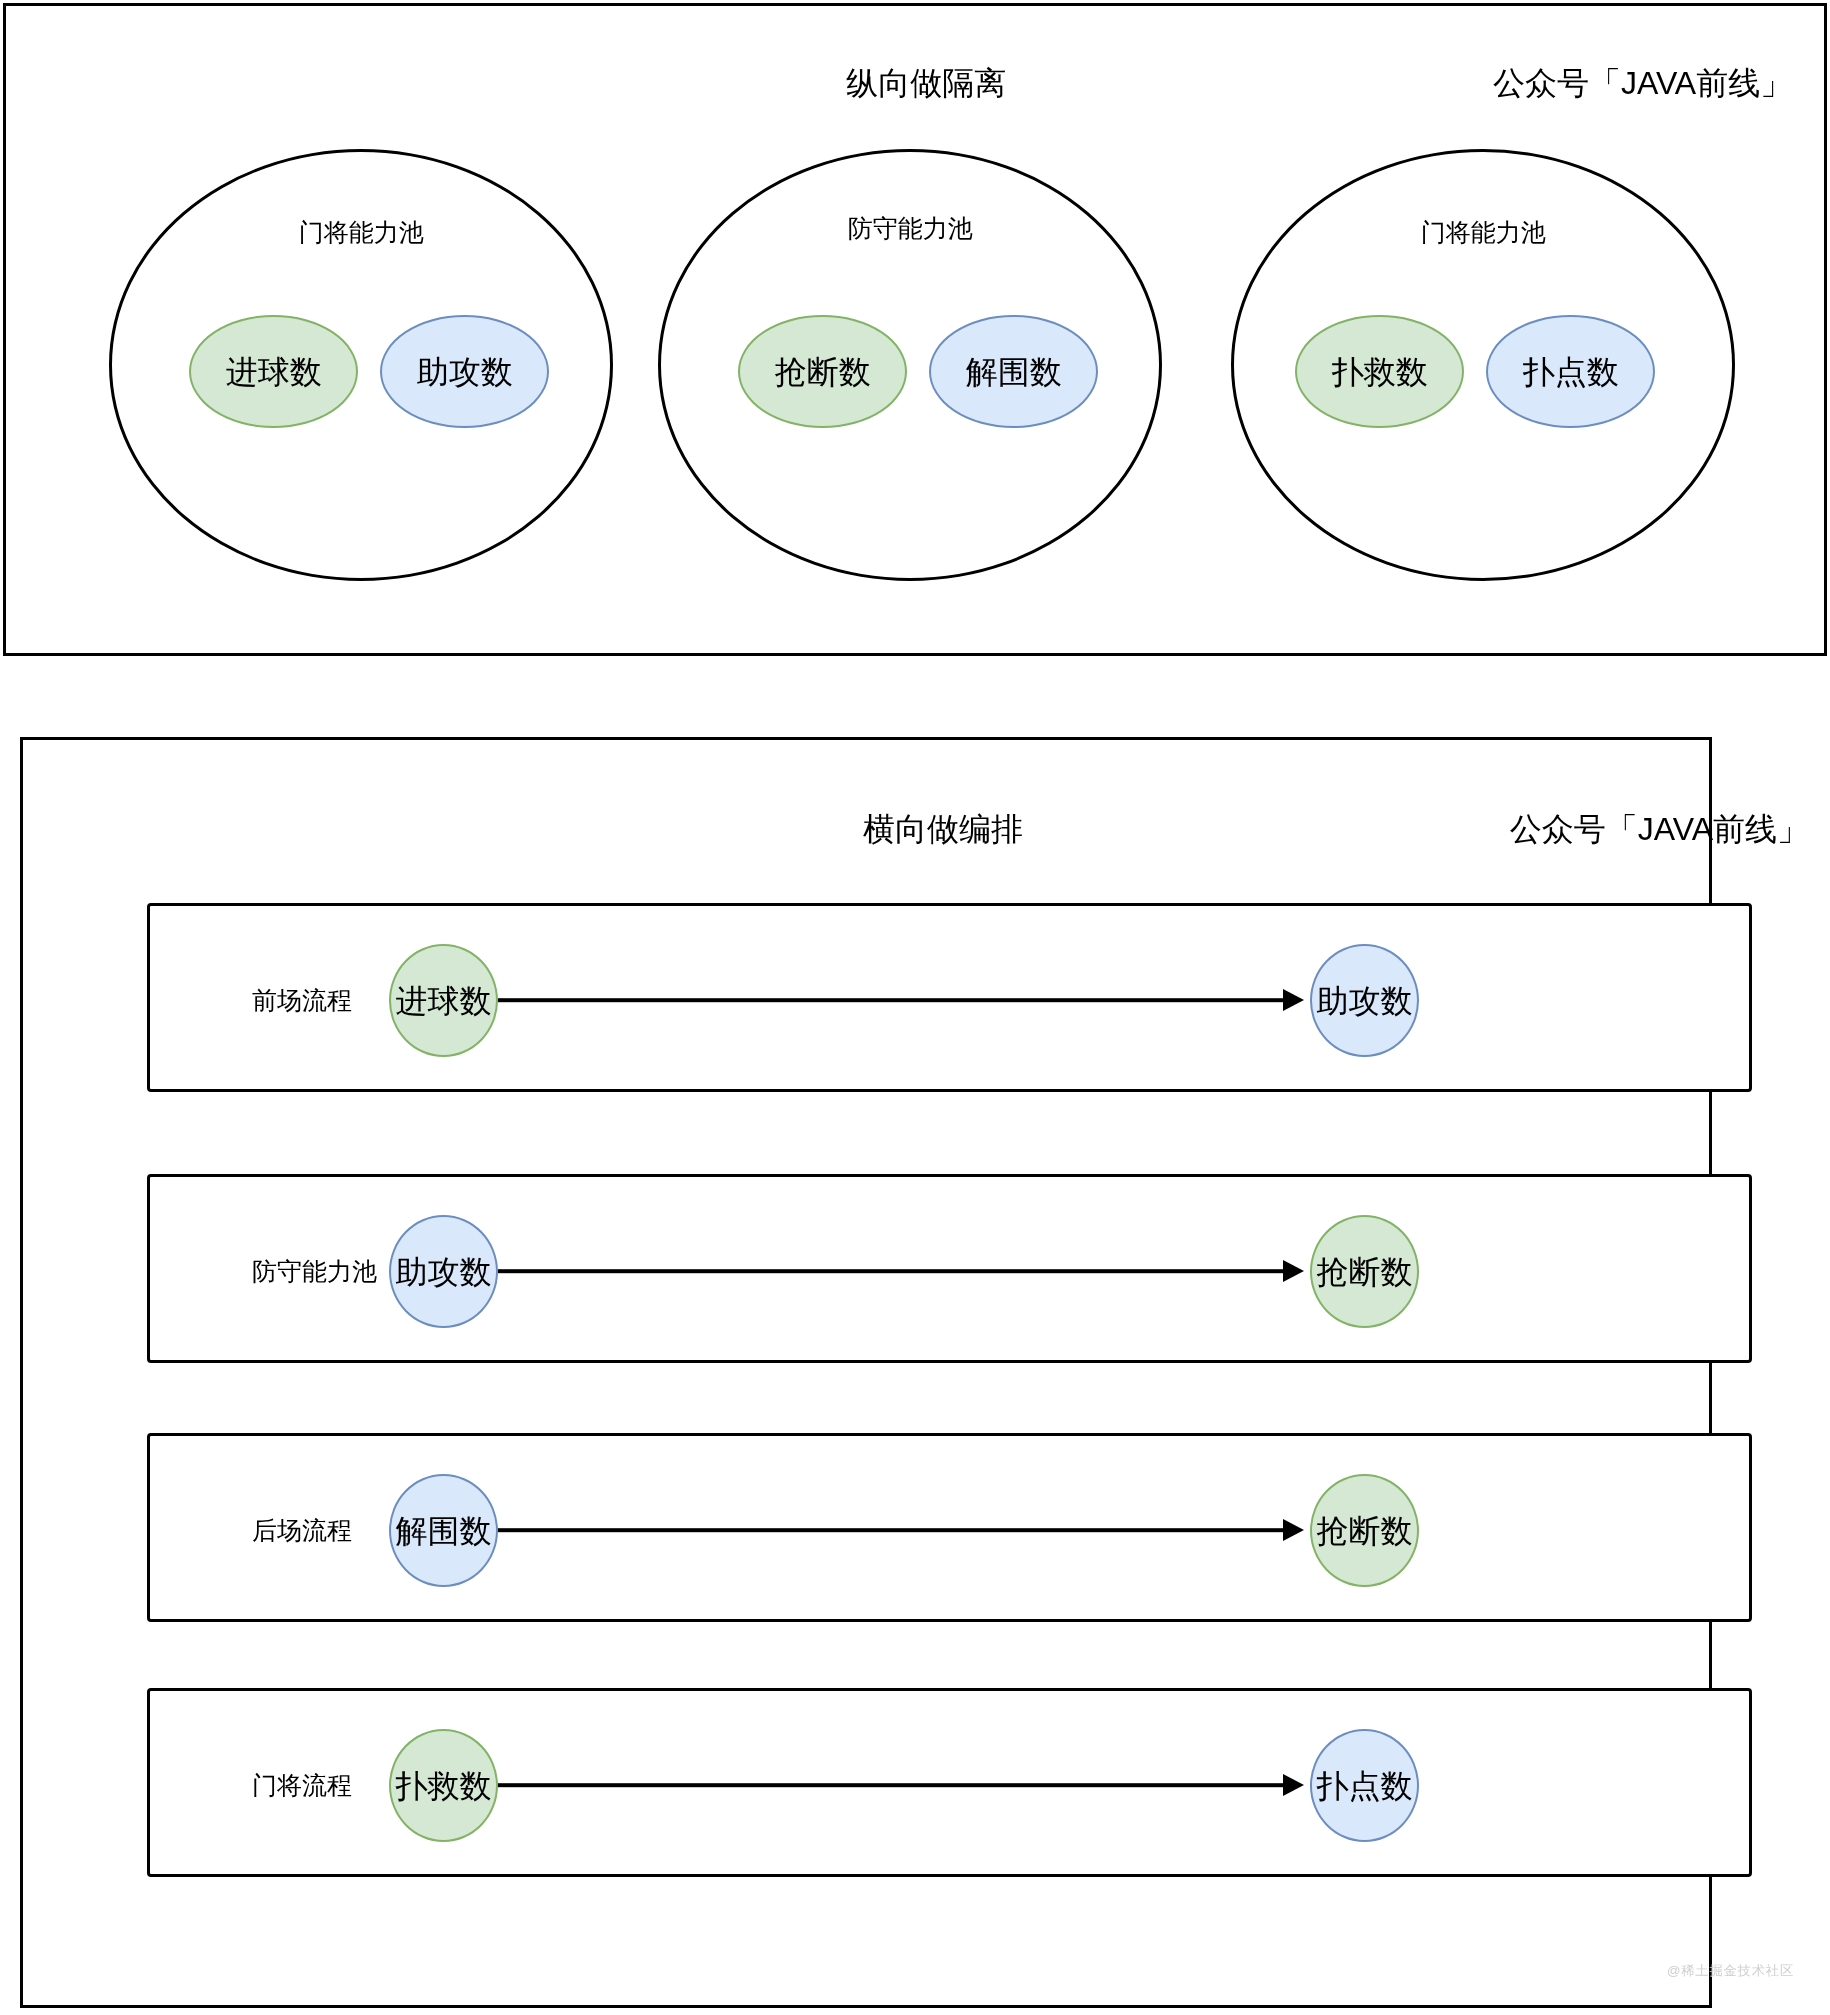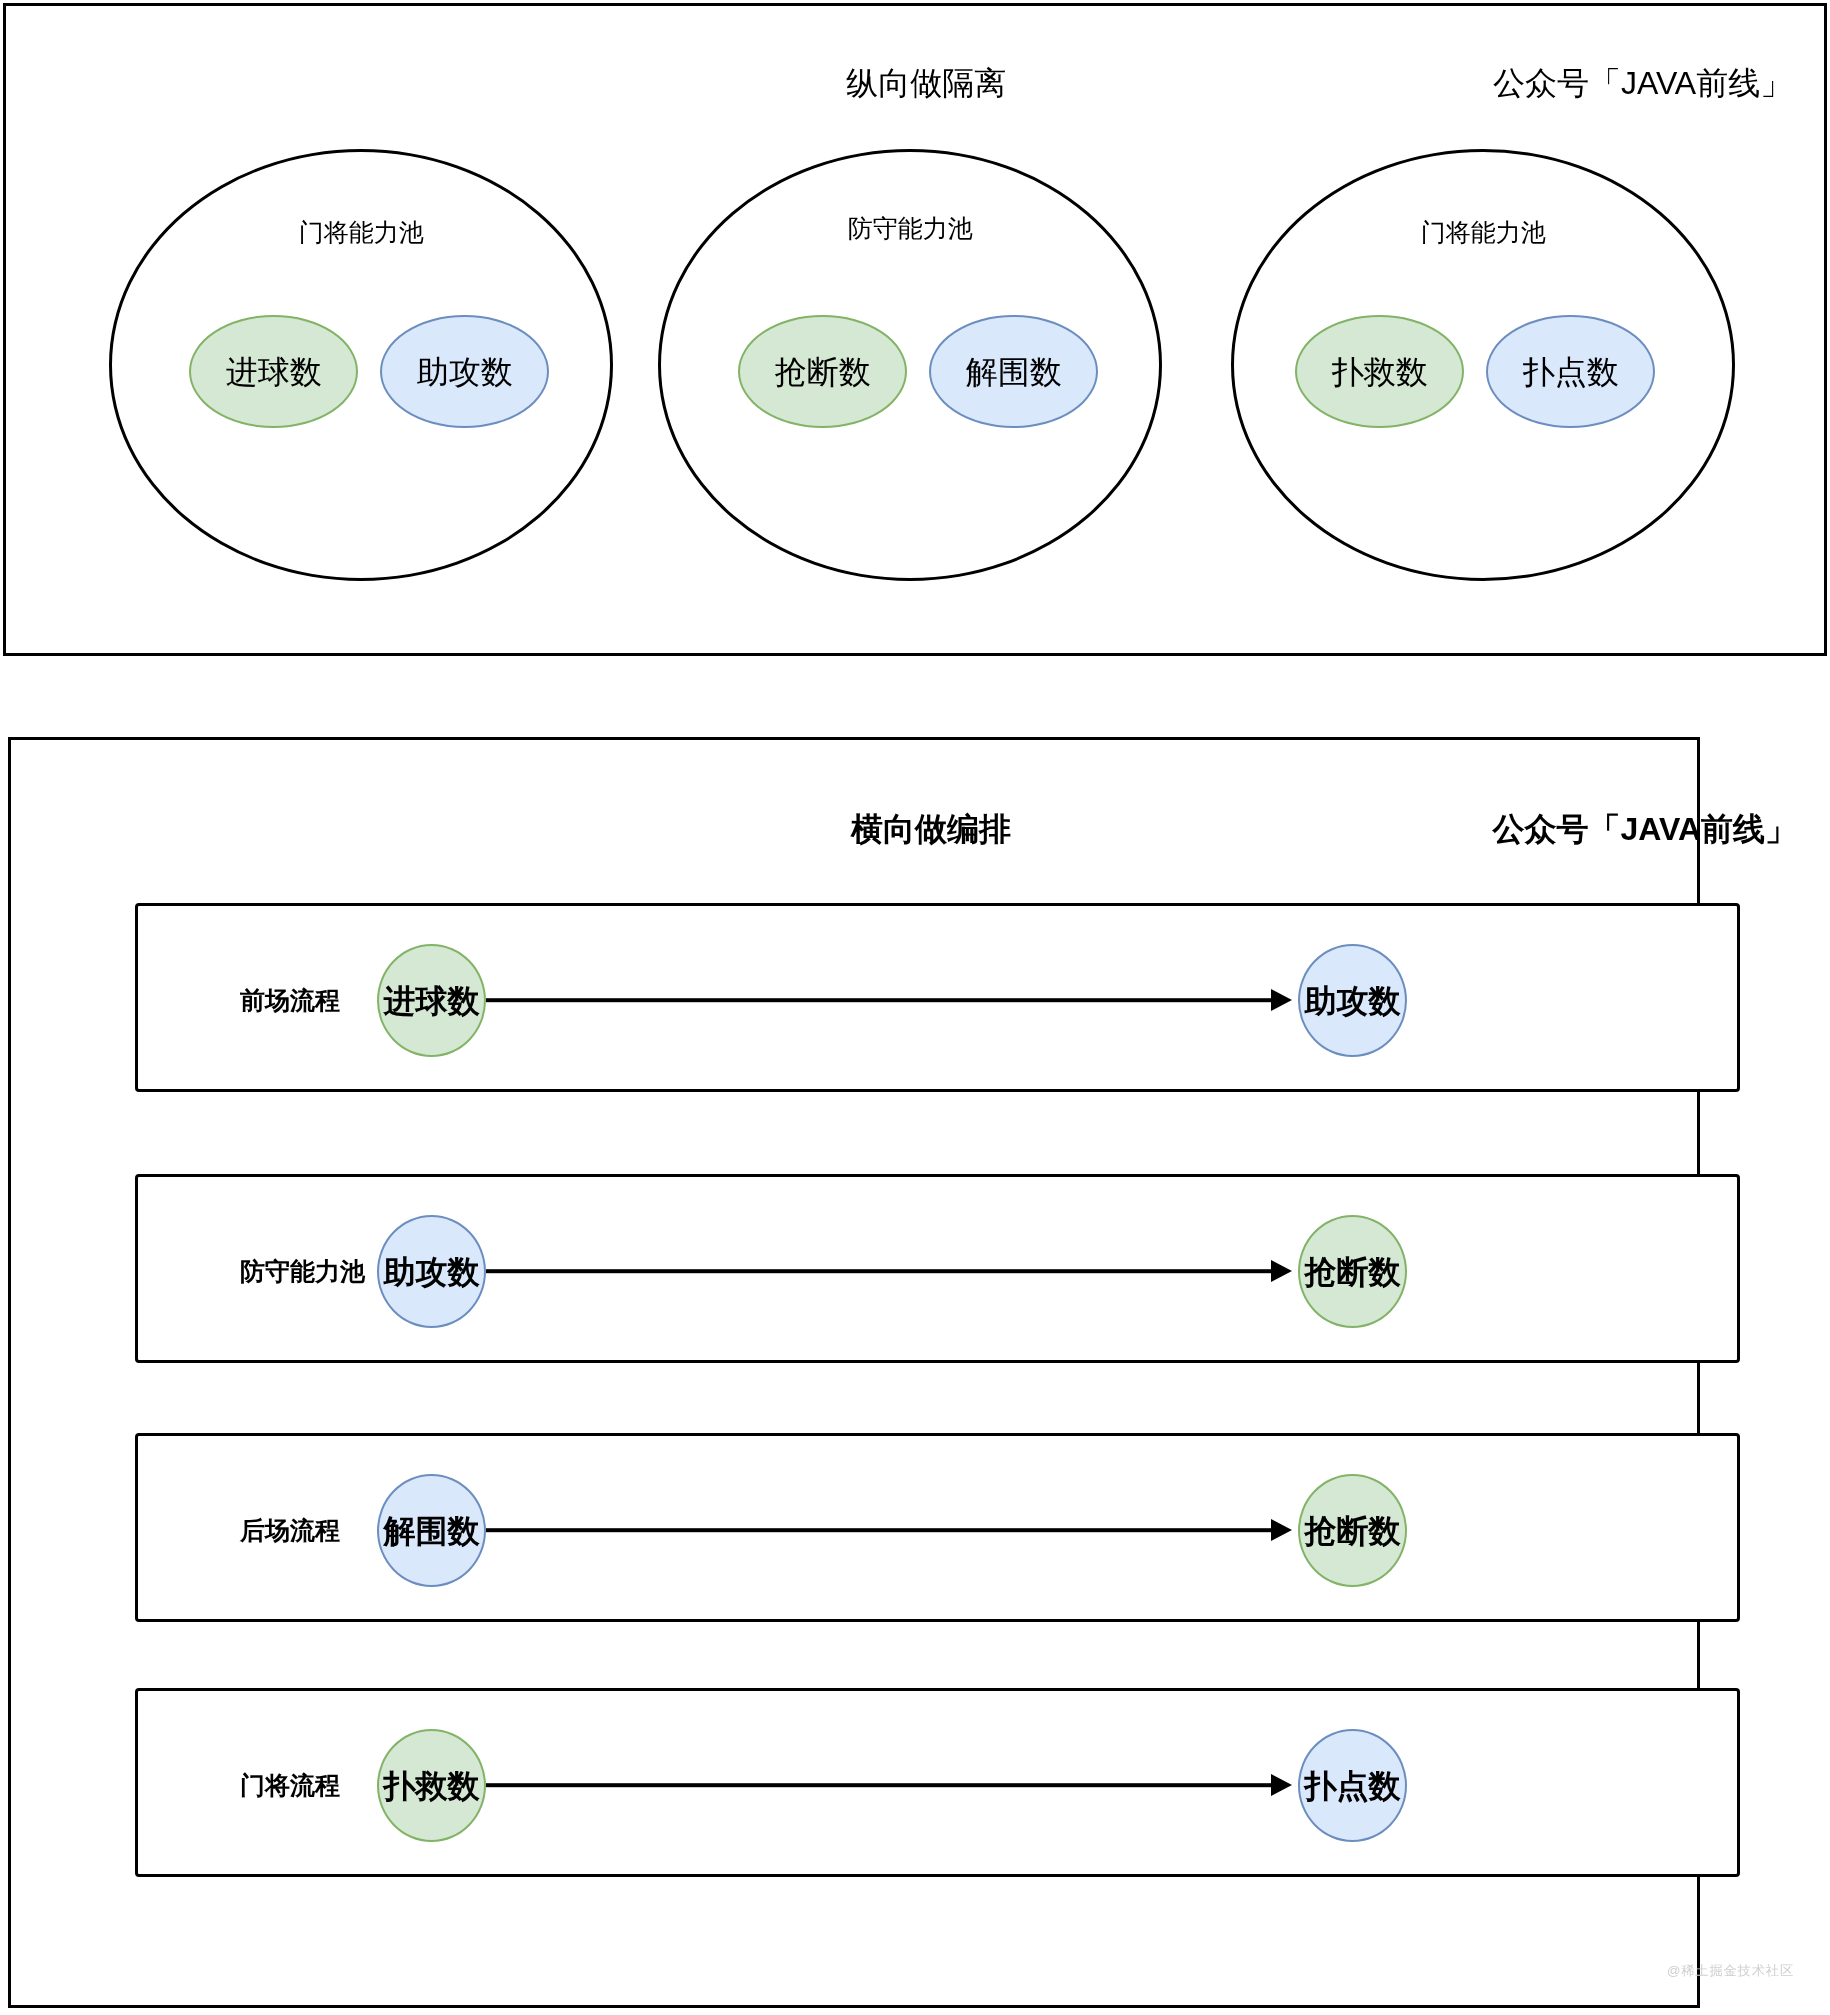--- a/index.html
+++ b/index.html
@@ -23,25 +23,24 @@
     border: 3.6px solid #000000;
     background: #ffffff;
   }
   #panel-isolation {
     left: 3.2px;
     top: 3.2px;
     width: 1824px;
     height: 653px;
   }
   #panel-orchestration {
-    left: 8px;
+    left: 20px;
     top: 737px;
     width: 1692px;
     height: 1271px;
-    font-weight: bold;
   }
 
   
   .panel-header {
     position: absolute;
     font-size: 32px;
     line-height: 1;
     color: #000000;
     white-space: nowrap;
   }

